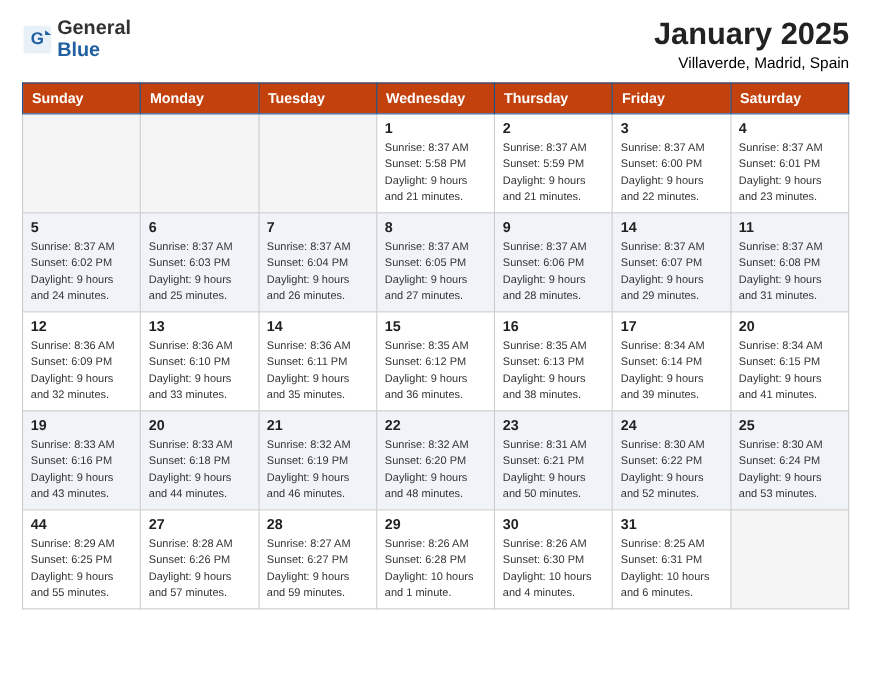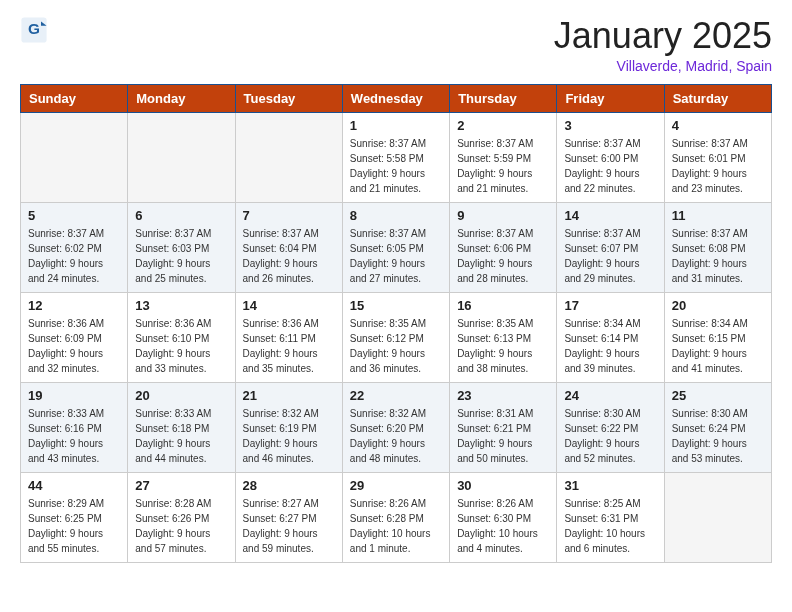--- a/index.html
+++ b/index.html
@@ -34,28 +34,28 @@
     .logo-blue { color: #2060a0; }
     .logo-icon {
       width: 28px;
       height: 28px;
       margin-right: 4px;
     }
     .title-block {
       text-align: right;
     }
     .month-title {
-      font-size: 36px;
-      font-weight: normal;
+      font-size: 28px;
+      font-weight: bold;
       color: #222;
       line-height: 1.1;
     }
     .location {
       font-size: 14px;
-      color: #6d28d9;
+      color: #000000;
       margin-top: 2px;
     }
     .calendar {
       width: 100%;
       border-collapse: collapse;
       border: 1px solid #ccc;
     }
     .calendar th {
       background: #c2410c;
       color: #fff;
@@ -99,20 +99,24 @@
 <body>
 
 <div class="page">
   <div class="header">
     <div class="logo">
       <svg class="logo-icon" viewBox="0 0 40 40" xmlns="http://www.w3.org/2000/svg">
         <rect x="2" y="2" width="36" height="36" rx="4" fill="#e8f0f8"></rect>
         <text x="20" y="26" text-anchor="middle" font-size="22" font-weight="bold" fill="#2060a0">G</text>
         <polygon points="30,8 38,14 30,14" fill="#2060a0"></polygon>
       </svg>
+      <div class="logo-text">
+        <span class="logo-general">General</span><br>
+        <span class="logo-blue">Blue</span>
+      </div>
     </div>
     <div class="title-block">
       <div class="month-title">January 2025</div>
       <div class="location">Villaverde, Madrid, Spain</div>
     </div>
   </div>
 
   <table class="calendar">
     <thead>
       <tr>

